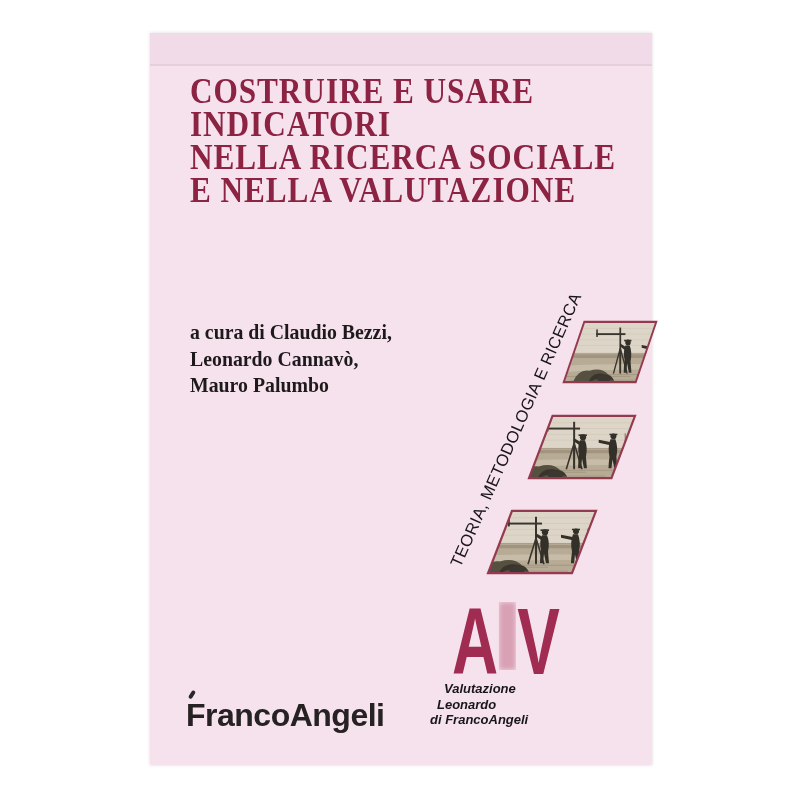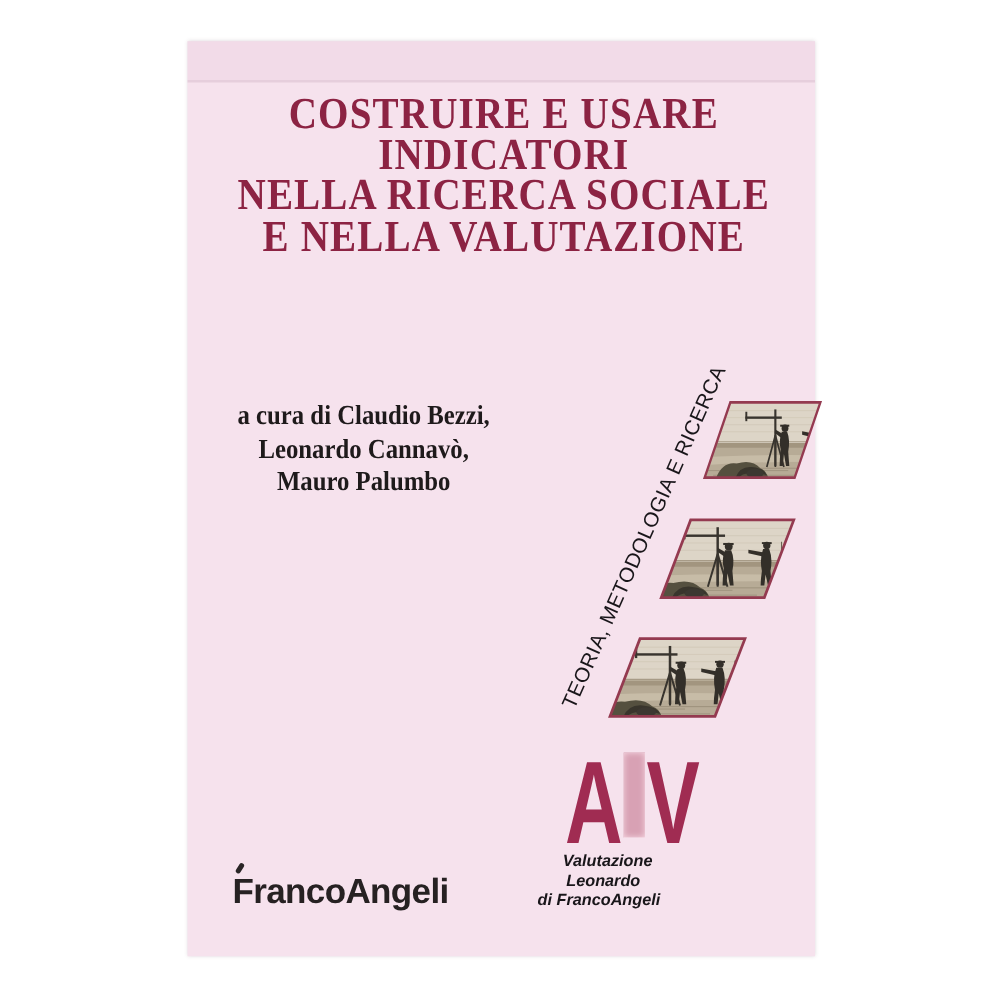--- a/index.html
+++ b/index.html
@@ -1,19 +1,19 @@
 <!DOCTYPE html>
 <html><head>
 <meta charset="utf-8">
 <style>
   html,body{margin:0;padding:0;background:#ffffff;}
   .canvas{position:relative;width:800px;height:800px;background:#ffffff;overflow:hidden;
           font-family:"Liberation Sans",sans-serif;}
   .cover{position:absolute;left:150px;top:33px;width:502px;height:732px;
-         background:#f6e2ed;box-shadow:0 0 3px rgba(120,90,110,0.25);text-align:center;}
+         background:#f6e2ed;box-shadow:0 0 3px rgba(120,90,110,0.25);}
   .crease{position:absolute;left:0;top:31px;width:100%;height:2px;
           background:rgba(150,105,130,0.16);}
   .top-tint{position:absolute;left:0;top:0;width:100%;height:31px;
             background:rgba(230,200,218,0.25);}
 
   .title{position:absolute;left:40px;top:42px;color:#8c2343;
          font-family:"Liberation Serif",serif;font-weight:bold;
          font-size:34px;line-height:31.5px;letter-spacing:1px;white-space:nowrap;
          transform:scale(0.92,1.04);transform-origin:0 0;}
   .editors{position:absolute;left:40px;top:286px;color:#1e1a1b;
@@ -36,21 +36,21 @@
   .aiv-bar{display:block;width:25px;height:68px;margin:7px 2px 0 1px;
            background:#d8a1b4;box-shadow:inset 0 0 6px rgba(255,235,243,0.8);}
   .aiv-name{position:absolute;left:280px;top:648px;color:#19161a;
             font-size:13px;font-weight:bold;font-style:italic;line-height:15.5px;
             white-space:nowrap;}
   .aiv-name .l1{margin-left:14px;}
   .aiv-name .l2{margin-left:7px;}
   .aiv-name .l3{margin-left:0;}
 
   .publisher{position:absolute;left:36px;top:664px;color:#262122;
-             font-weight:bold;font-size:28px;letter-spacing:-0.5px;white-space:nowrap;}
+             font-weight:bold;font-size:32px;letter-spacing:-0.5px;white-space:nowrap;}
   .pub-accent{position:absolute;left:4px;top:-7px;width:3.5px;height:9px;
               background:#2a2526;border-radius:2px;transform:rotate(32deg);}
 </style>
 </head>
 <body>
 
 <div class="canvas">
   <div class="cover">
     <div class="top-tint"></div>
     <div class="crease"></div>

